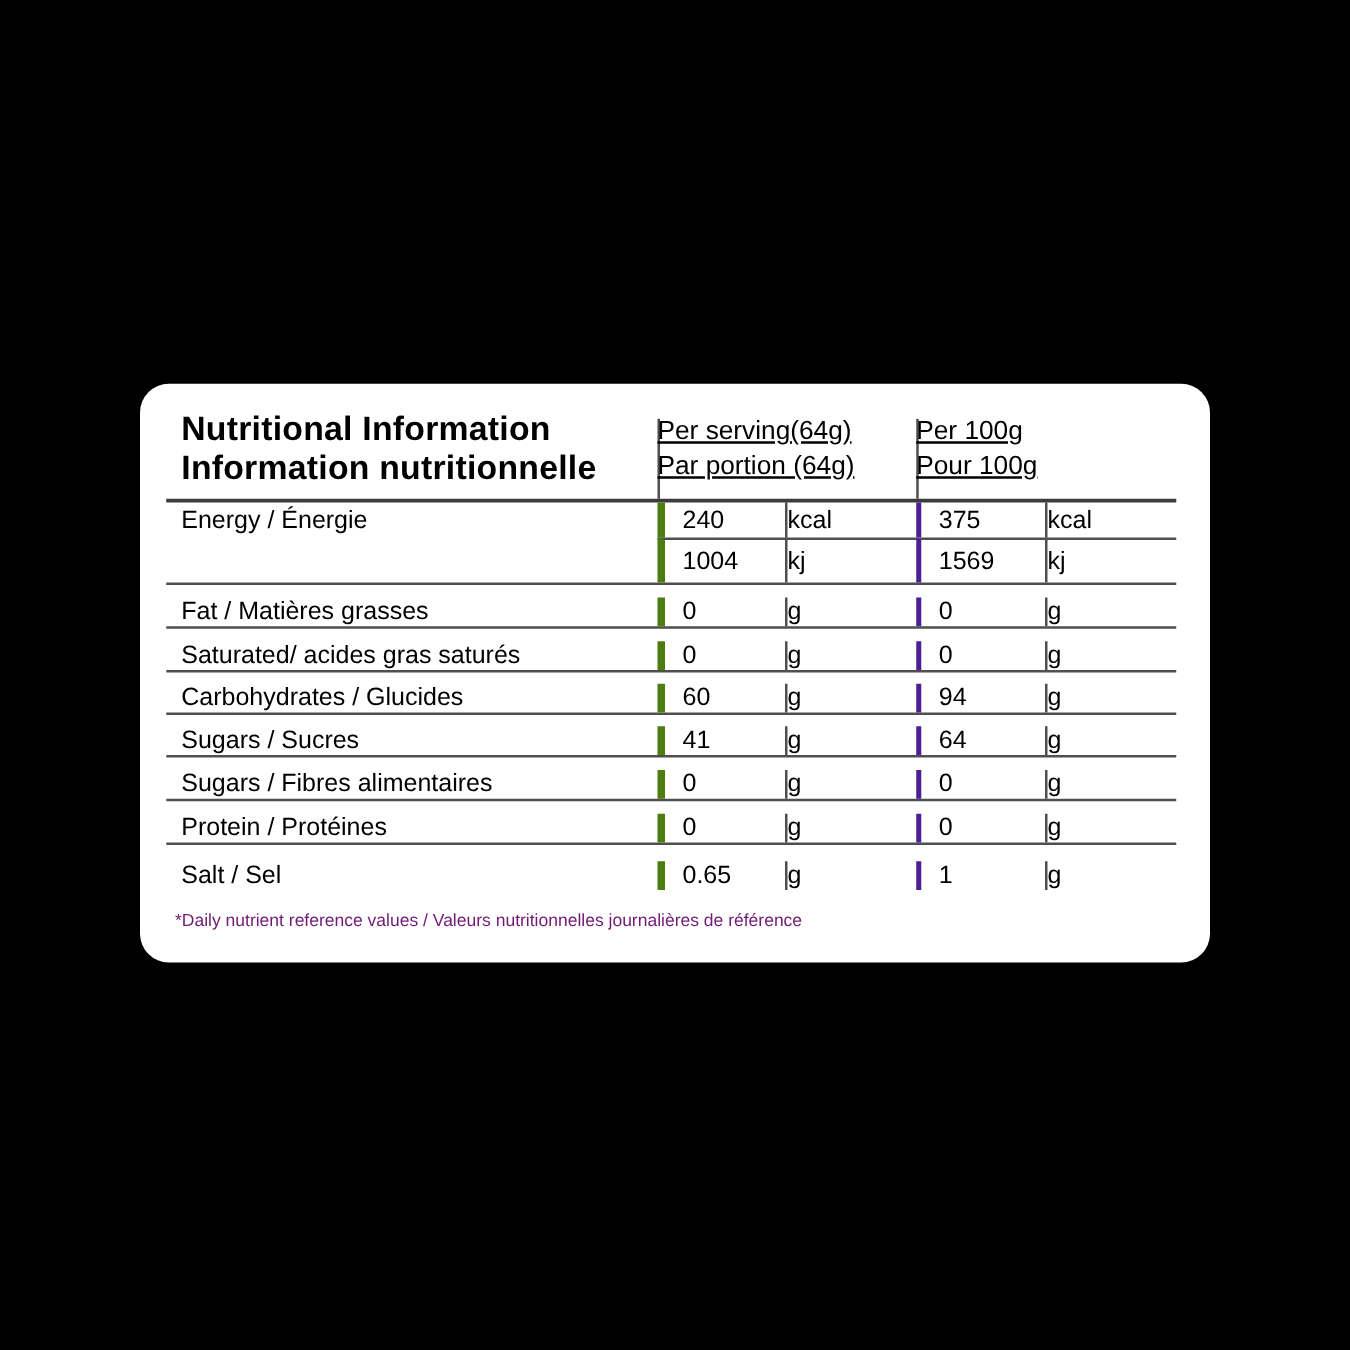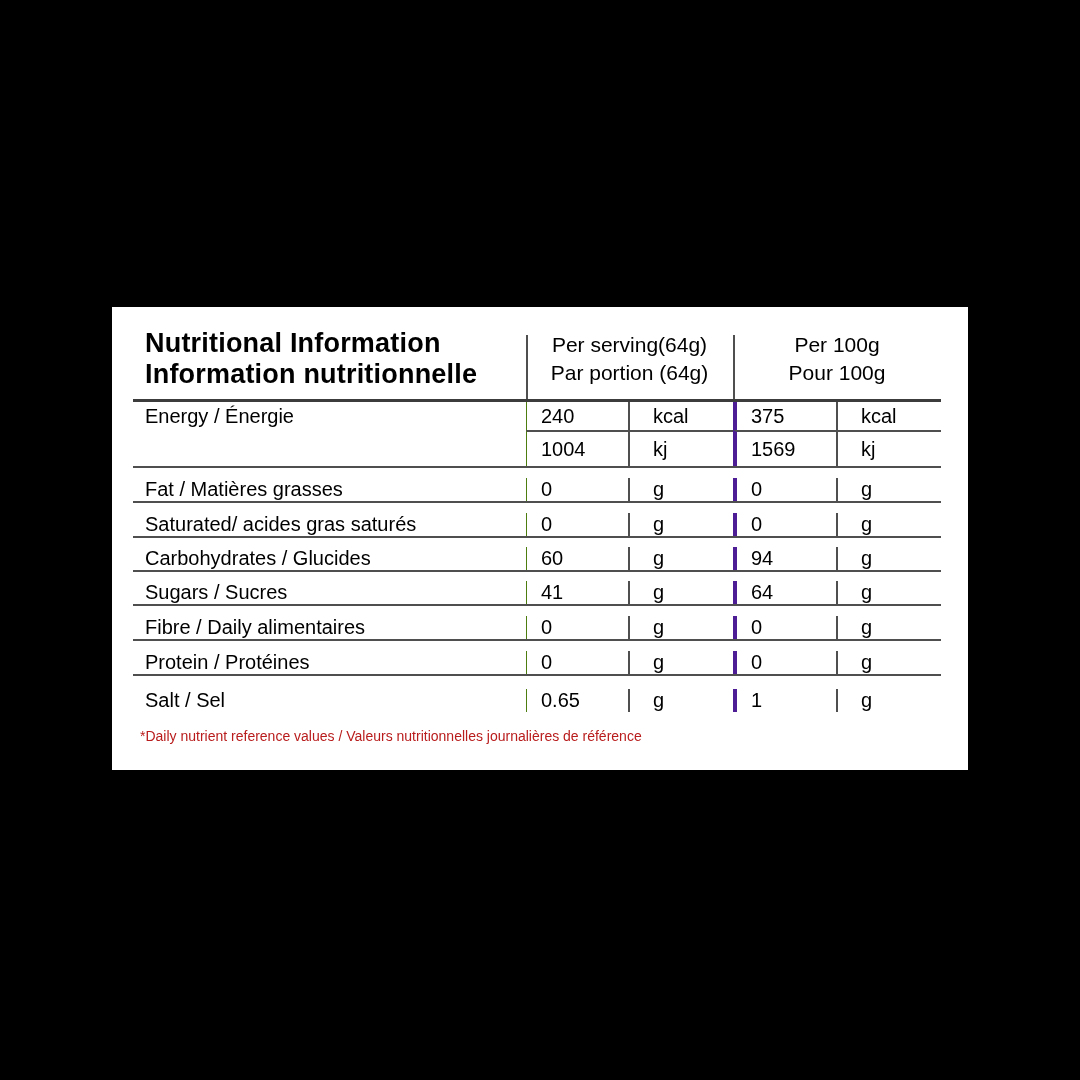--- a/index.html
+++ b/index.html
@@ -9,92 +9,93 @@
   .canvas {
     position: relative;
     width: 1080px; height: 1080px;
     background: #000;
   }
   .card {
     position: absolute;
     left: 112px; top: 307px;
     width: 856px; height: 463px;
     background: #fff;
+    border-radius: 23px;
   }
 
   
   .header-vline {
     position: absolute;
     top: 28px; height: 64px;
     width: 2px; background: #4f4f4f;
   }
   .header-vline.v1 { left: 414px; }
   .header-vline.v2 { left: 621px; }
 
   .tbl {
     position: absolute;
     left: 21px; top: 0;
     width: 808px;
   }
   .row { display: flex; width: 808px; }
 
   
   .c-label { width: 393px; }
-  .c-v1 { width: 102px; border-left: 1px solid #4d7c0f; }
+  .c-v1 { width: 102px; border-left: 6px solid #4d7c0f; }
   .c-u1 { width: 105px; border-left: 2px solid #4f4f4f; }
   .c-v2 { width: 103px; border-left: 4px solid #4c1d95; }
   .c-u2 { width: 105px; border-left: 2px solid #4f4f4f; }
 
   
   .row.header { height: 92px; }
   .row.header .cell { border-left: none; }
   .hdr-title {
     padding: 21px 0 0 12px;
     font-weight: bold;
     font-size: 27px;
     line-height: 31px;
     letter-spacing: 0.2px;
     white-space: nowrap;
   }
   .hdr-col {
     padding-top: 24px;
     font-size: 21px;
     line-height: 28px;
-    text-align: center;
     white-space: nowrap;
+    text-decoration: underline;
   }
 
   
   .row.data > div {
     display: flex;
     align-items: center;
     font-size: 20px;
     white-space: nowrap;
   }
   .row.data .c-label { padding-left: 12px; }
   .row.data .c-v1, .row.data .c-v2 { padding-left: 14px; }
-  .row.data .c-u1, .row.data .c-u2 { padding-left: 23px; }
+  .row.data .c-u1, .row.data .c-u2 { padding-left: 0; }
 
   .rule-full { border-top: 2px solid #4f4f4f; align-items: flex-end; }
   .rule-heavy { border-top: 3px solid #3c3c3c; }
   
   .row.subrule .c-v1, .row.subrule .c-u1,
   .row.subrule .c-v2, .row.subrule .c-u2 { border-top: 2px solid #4f4f4f; }
 
   .h31 { height: 31px; }
   .h34 { height: 34px; }
   .h35 { height: 35px; }
   .h36 { height: 36px; }
   .h38 { height: 38px; }
 
   .footnote {
     position: absolute;
     left: 28px; top: 421px;
     font-size: 14px;
-    color: #b91c1c;
+    color: #701a75;
     white-space: nowrap;
   }
 </style>
 </head>
 <body>
 
 <div class="canvas">
   <div class="card">
 
     <div class="header-vline v1"></div>
@@ -159,21 +160,21 @@
 
       <div class="row data rule-full h34">
         <div class="c-label">Sugars / Sucres</div>
         <div class="c-v1">41</div>
         <div class="c-u1">g</div>
         <div class="c-v2">64</div>
         <div class="c-u2">g</div>
       </div>
 
       <div class="row data rule-full h35">
-        <div class="c-label">Fibre / Daily alimentaires</div>
+        <div class="c-label">Sugars / Fibres alimentaires</div>
         <div class="c-v1">0</div>
         <div class="c-u1">g</div>
         <div class="c-v2">0</div>
         <div class="c-u2">g</div>
       </div>
 
       <div class="row data rule-full h35">
         <div class="c-label">Protein / Protéines</div>
         <div class="c-v1">0</div>
         <div class="c-u1">g</div>

